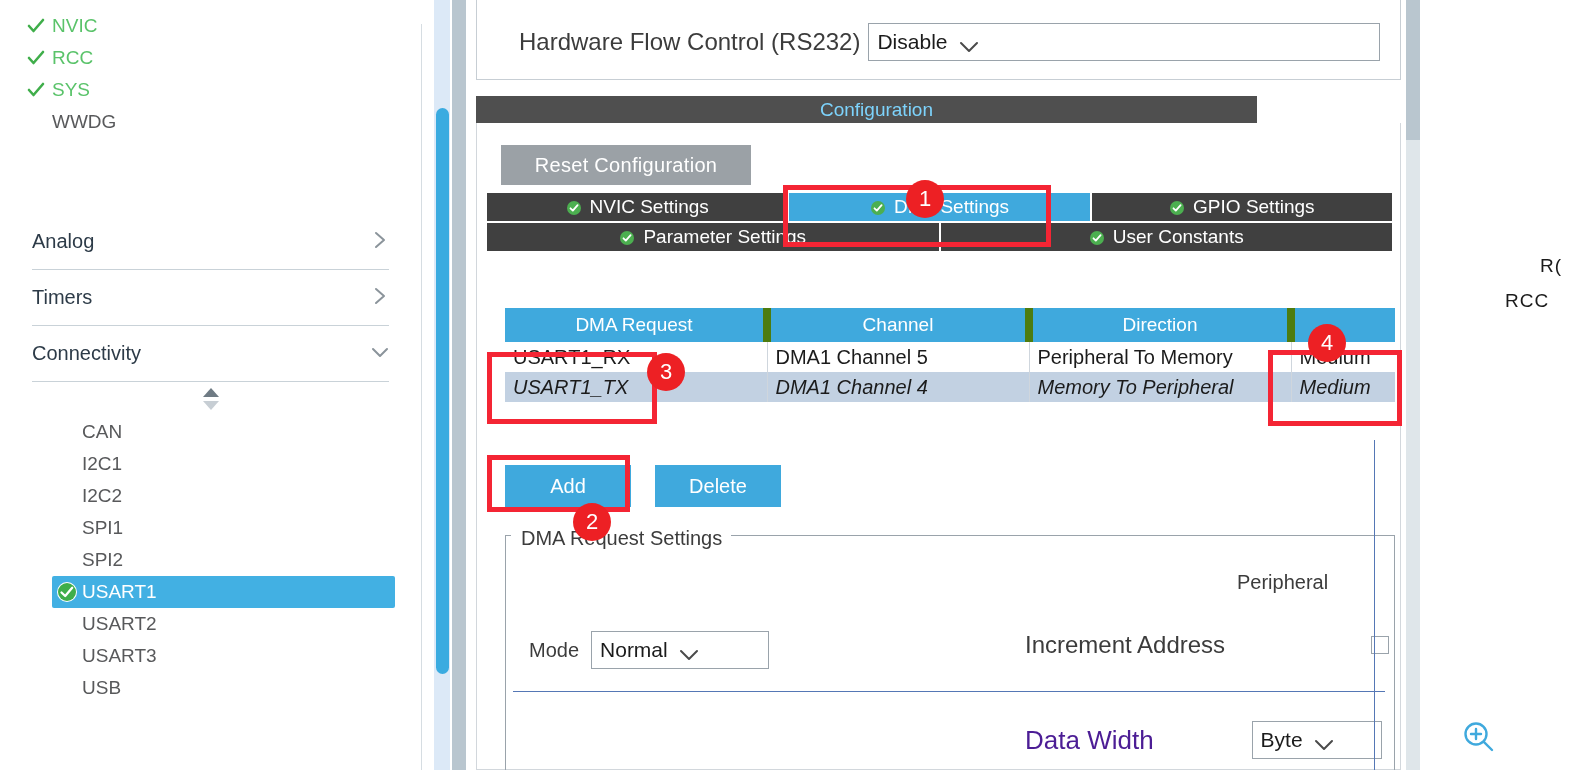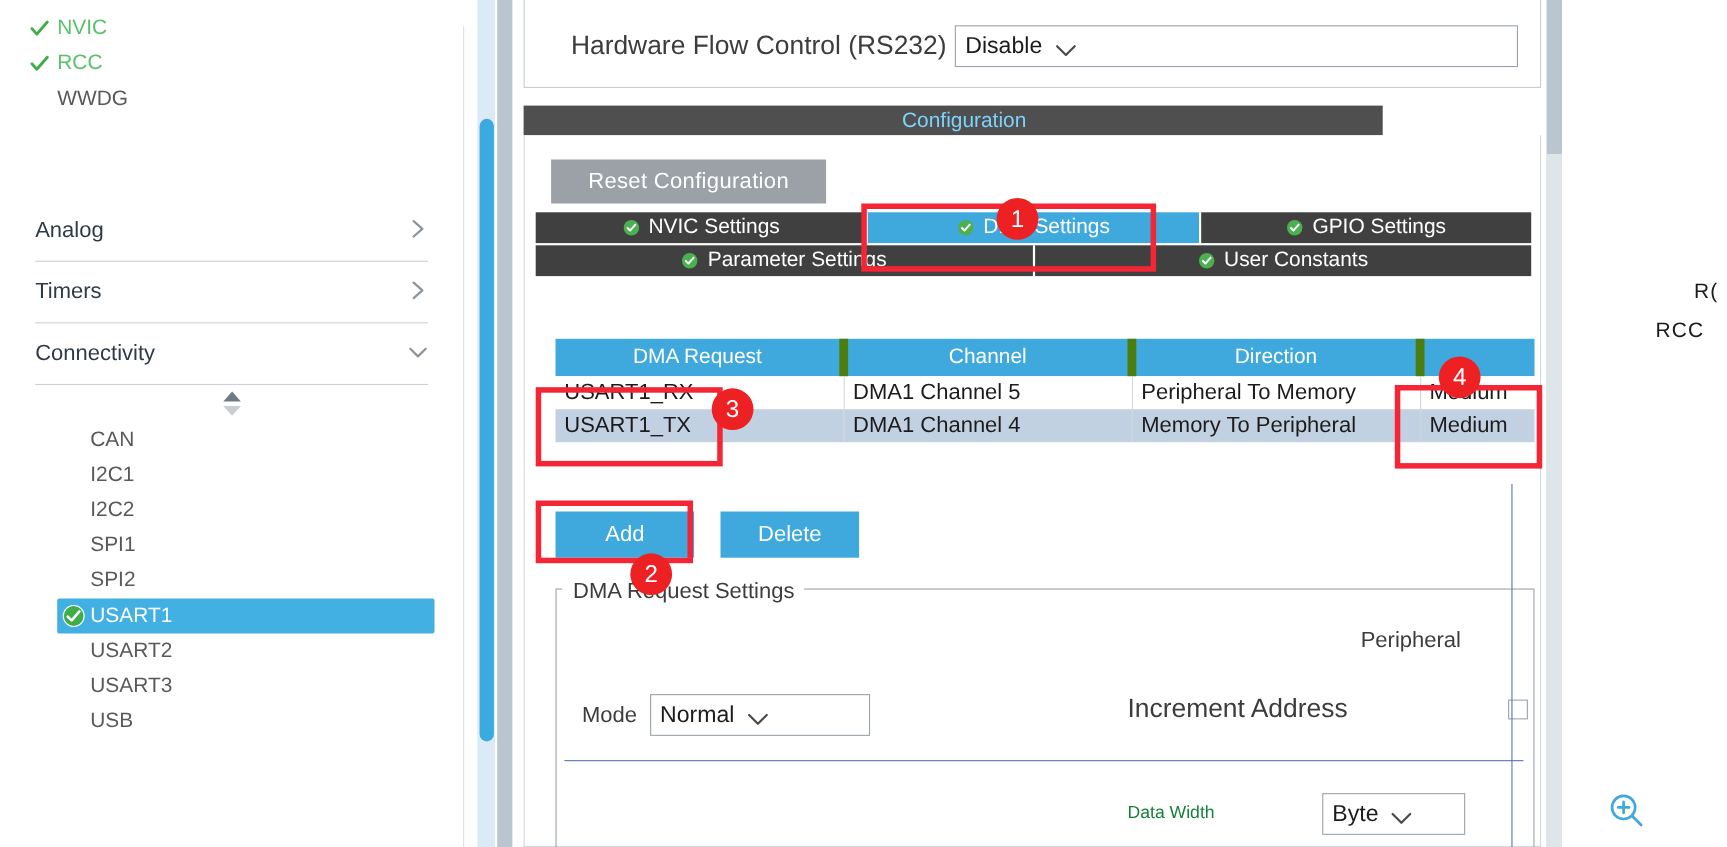--- a/index.html
+++ b/index.html
@@ -135,21 +135,21 @@
     background: #3fa9dd; color:#ffffff; font-weight: normal;
     font-size: 19px; height: 34px; border-right: 8px solid #4d7c0f;
     text-align:center;
   }
   .dma-table th:last-child { border-right:none; }
   .dma-table td {
     font-size: 20px; color:#1b1b1b; height: 30px;
     padding-left: 8px; border-right: 1px solid #cfd6dd;
     background:#ffffff; white-space:nowrap;
   }
-  .dma-table tr.alt td { background:#c2d1e2; }
+  .dma-table tr.alt td { background:#c2d1e2;font-style:italic; }
   .dma-table td:last-child { border-right:none; }
 
   .btn-blue {
     position:absolute; height: 42px; width: 126px;
     background: #3fa9dd; color:#ffffff; font-size: 20px; border:none;
     display:flex; align-items:center; justify-content:center; cursor:pointer;
   }
   .btn-add { left: 28px; top: 342px; }
   .btn-del { left: 178px; top: 342px; }
 
@@ -173,21 +173,21 @@
   .inc-lbl { font-size: 24px; color:#3c3c3c; }
   .cbx {
     width: 18px; height: 18px; border: 1px solid #9aa3ab; background:#fff;
     margin-left: 146px; cursor:pointer;
   }
 
   .hr-blue { position:absolute; left: 36px; top: 568px; width: 872px; height: 0; border-top: 1px solid #5577b5; }
   .v-blue { position:absolute; left: 908px; top: 440px; width: 0; height: 330px; border-left: 1px solid #5577b5; }
 
   .dw-row { position:absolute; left: 548px; top: 598px; display:flex; align-items:center; }
-  .dw-lbl { font-size: 16px; color:#15803d; }
+  .dw-lbl { font-size: 26px; color:#4c1d95; }
   .dw-combo { margin-left: 98px; width: 130px; }
 
   
   .right-gutter {
     position:absolute; left: 1406px; top: 0; width: 14px; height: 770px;
     background: #b9c6cf;
   }
   .right-gutter.lower { top: 140px; background:#dfe6ea; }
   .right-area { position:absolute; left: 1420px; top:0; width: 150px; height: 770px; background:#fff; }
   .rtext { position:absolute; font-size: 19px; color:#1b1b1b; letter-spacing: 1px; white-space:nowrap; }
@@ -231,20 +231,28 @@
 
     <div class="tree-item green">
       <span class="chk">
         <svg viewBox="0 0 18 18">
             <path d="M2 9 L6.5 14 L16 3" stroke="#3fae4a" stroke-width="2.6" fill="none" stroke-linecap="round" stroke-linejoin="round"></path>
           </svg>
       </span>
       <span>RCC</span>
     </div>
 
+    <div class="tree-item green">
+      <span class="chk">
+        <svg viewBox="0 0 18 18">
+            <path d="M2 9 L6.5 14 L16 3" stroke="#3fae4a" stroke-width="2.6" fill="none" stroke-linecap="round" stroke-linejoin="round"></path>
+          </svg>
+      </span>
+      <span>SYS</span>
+    </div>
 
     <div class="tree-item">
       <span>WWDG</span>
     </div>
 
     <div style="height:76px;"></div>
 
     <div class="group-row">
       <span>Analog</span>
       <span class="chev">
@@ -429,21 +437,21 @@
       <button class="btn-blue btn-del">Delete</button>
 
       <div class="fs"></div>
       <div class="fs-cover"></div>
       <div class="fs-legend">DMA Request Settings</div>
 
       <div class="peripheral-lbl">Peripheral</div>
 
       <div class="mode-row">
         <span class="mode-lbl">Mode</span>
-        <div class="combo" style="width:200px;">
+        <div class="combo" style="width:178px;">
           <span class="cv">Normal</span>
           <span class="caret">
             <svg viewBox="0 0 22 14">
                 <path d="M3 3 L11 11 L19 3" stroke="#4a4a4a" stroke-width="2" fill="none" stroke-linecap="round" stroke-linejoin="round"></path>
               </svg>
           </span>
         </div>
       </div>
 
       <div class="inc-row">

